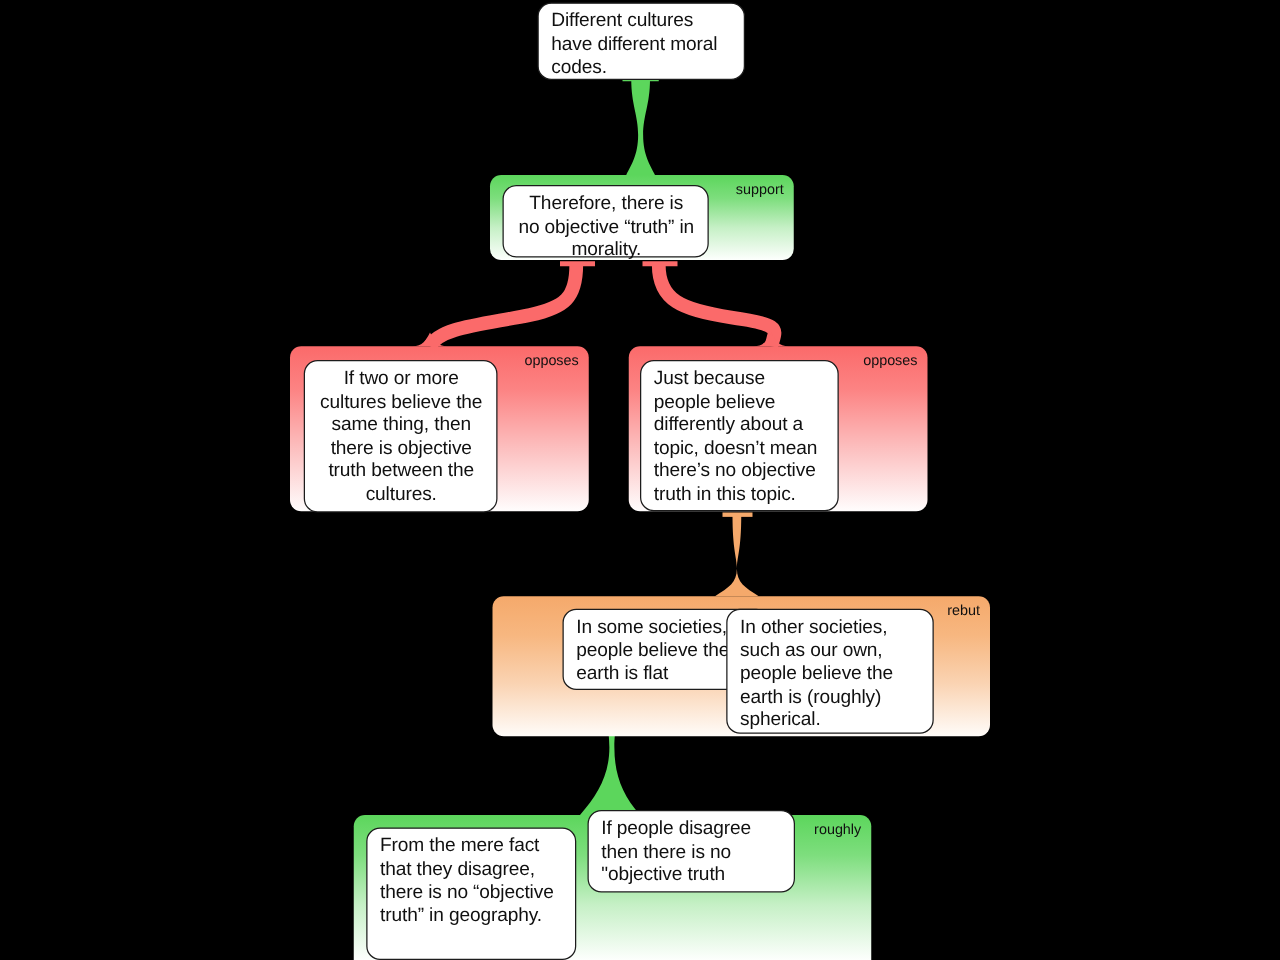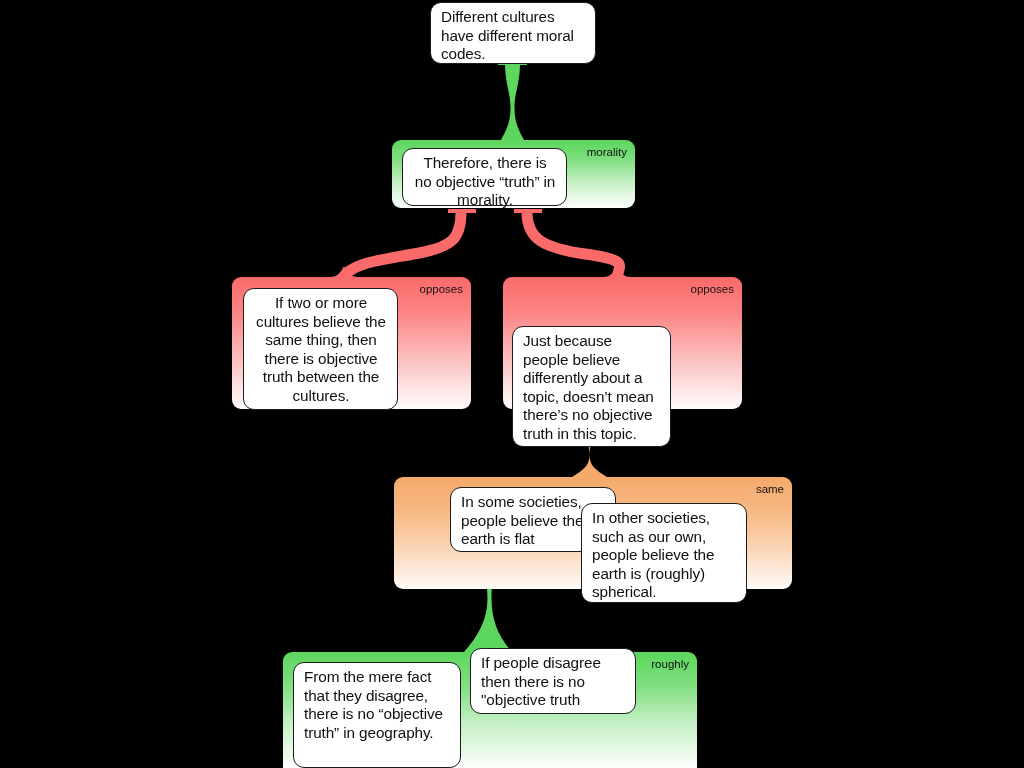--- a/index.html
+++ b/index.html
@@ -81,25 +81,25 @@
   
   #card-root       { left: 430px; top: 2px;   width: 166px; height: 62px; }
 
   #panel-supports  { left: 392px; top: 140px; width: 243px; height: 68px; }
   #card-supports   { left: 402px; top: 148px; width: 165px; height: 58px; text-align: center; }
 
   #panel-opp-left  { left: 232px; top: 277px; width: 239px; height: 132px; }
   #card-opp-left   { left: 243px; top: 288px; width: 155px; height: 122px; text-align: center; }
 
   #panel-opp-right { left: 503px; top: 277px; width: 239px; height: 132px; }
-  #card-opp-right  { left: 512px; top: 288px; width: 159px; height: 121px; margin-top: 38px; }
+  #card-opp-right  { left: 512px; top: 288px; width: 159px; height: 121px; }
 
   #panel-rebut     { left: 394px; top: 477px; width: 398px; height: 112px; }
   #card-rebut-a    { left: 406px; top: 487px; width: 166px; height: 65px; margin-left: 44px; }
-  #card-rebut-b    { left: 581px; top: 487px; width: 166px; height: 100px; margin-top: 16px; }
+  #card-rebut-b    { left: 581px; top: 487px; width: 166px; height: 100px; }
 
   #panel-support   { left: 283px; top: 652px; width: 414px; height: 116px;
                      border-bottom-left-radius: 0; border-bottom-right-radius: 0; }
   #card-support-a  { left: 293px; top: 662px; width: 168px; height: 106px; }
   #card-support-b  { left: 470px; top: 648px; width: 166px; height: 66px; }
 </style>
 </head>
 <body>
 
 <div id="canvas">
@@ -140,42 +140,42 @@
              L 512 652
              C 498 636, 491.5 620, 491.5 598
              C 491.5 582, 495 575, 495 540 Z"></path>
   </svg>
 
   <div class="card" id="card-root">
     <div class="card-text">Different cultures have different moral codes.</div>
   </div>
 
   <div class="panel green" id="panel-supports">
-    <span class="panel-label">morality</span>
+    <span class="panel-label">support</span>
   </div>
   <div class="card" id="card-supports">
     <div class="card-text">Therefore, there is no objective “truth” in morality.</div>
   </div>
 
   <div class="panel red" id="panel-opp-left">
     <span class="panel-label">opposes</span>
   </div>
   <div class="card" id="card-opp-left">
     <div class="card-text">If two or more cultures believe the same thing, then there is objective truth between the cultures.</div>
   </div>
 
   <div class="panel red" id="panel-opp-right">
     <span class="panel-label">opposes</span>
   </div>
   <div class="card" id="card-opp-right">
     <div class="card-text">Just because people believe differently about a topic, doesn’t mean there’s no objective truth in this topic.</div>
   </div>
 
   <div class="panel orange" id="panel-rebut">
-    <span class="panel-label">same</span>
+    <span class="panel-label">rebut</span>
   </div>
   <div class="card" id="card-rebut-a">
     <div class="card-text">In some societies, people believe the earth is flat</div>
   </div>
   <div class="card" id="card-rebut-b">
     <div class="card-text">In other societies, such as our own, people believe the earth is (roughly) spherical.</div>
   </div>
 
   <div class="panel green" id="panel-support">
     <span class="panel-label">roughly</span>

